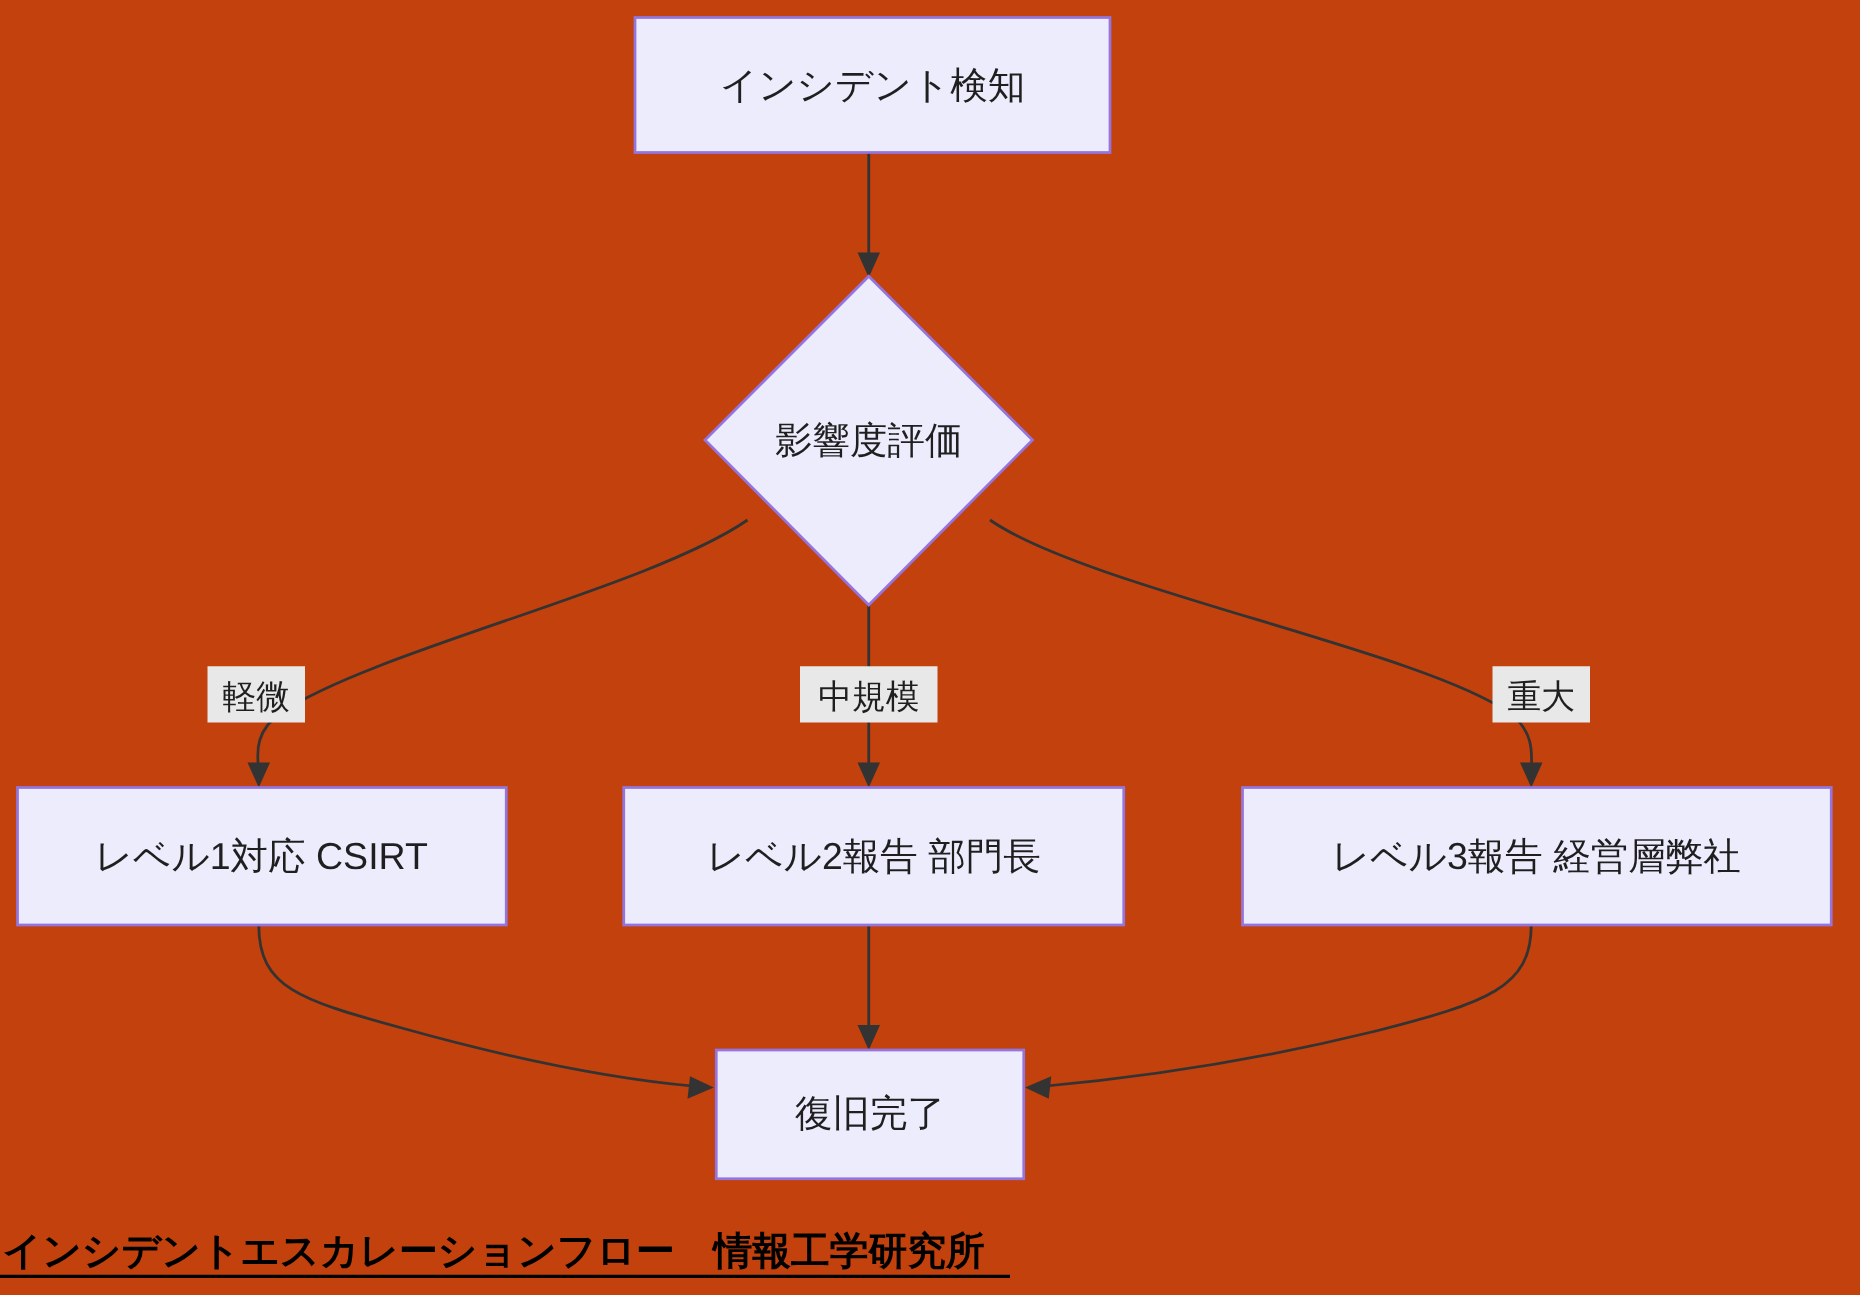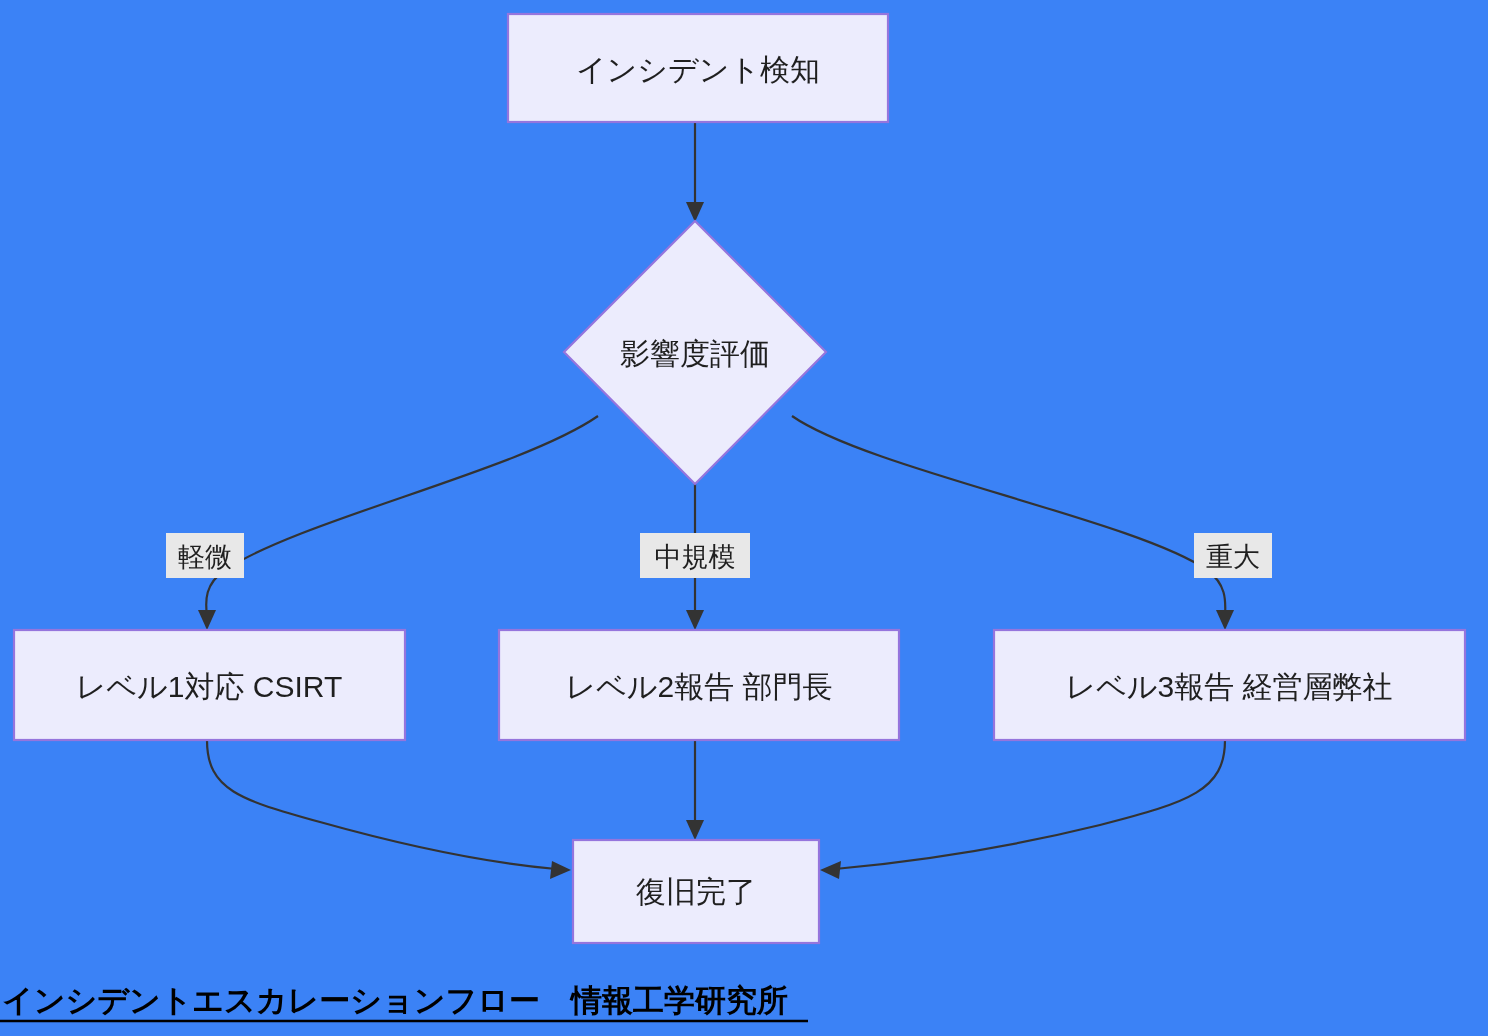--- a/index.html
+++ b/index.html
@@ -8,21 +8,21 @@
     padding: 0;
     background: #ffffff;
   }
   body {
     font-family: "Liberation Sans", "DejaVu Sans", sans-serif;
   }
   #diagram-root {
     position: relative;
     width: 1488px;
     height: 1036px;
-    background: #3b82f6;
+    background: #c2410c;
     overflow: hidden;
     text-align: center;
   }
   #flow-svg {
     position: absolute;
     top: 0;
     left: 0;
     width: 1488px;
     height: 1036px;
   }

